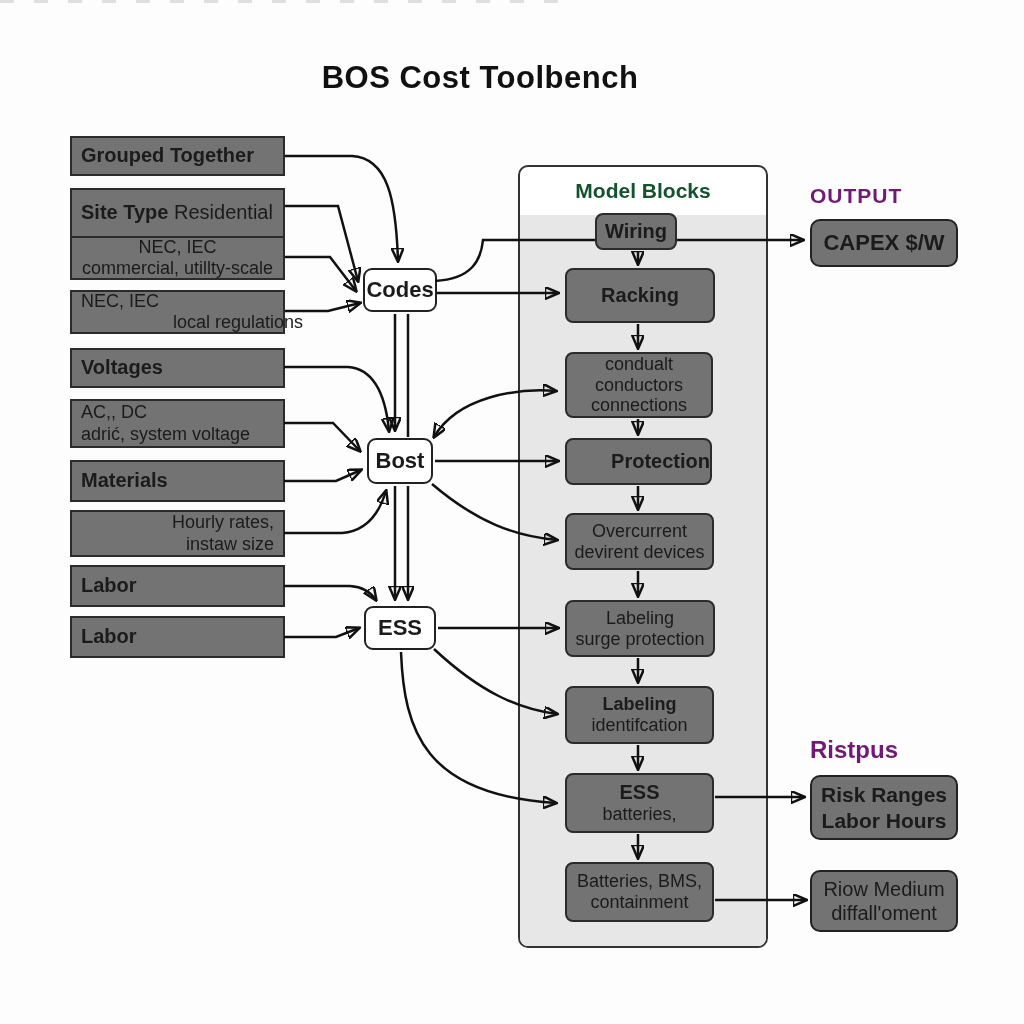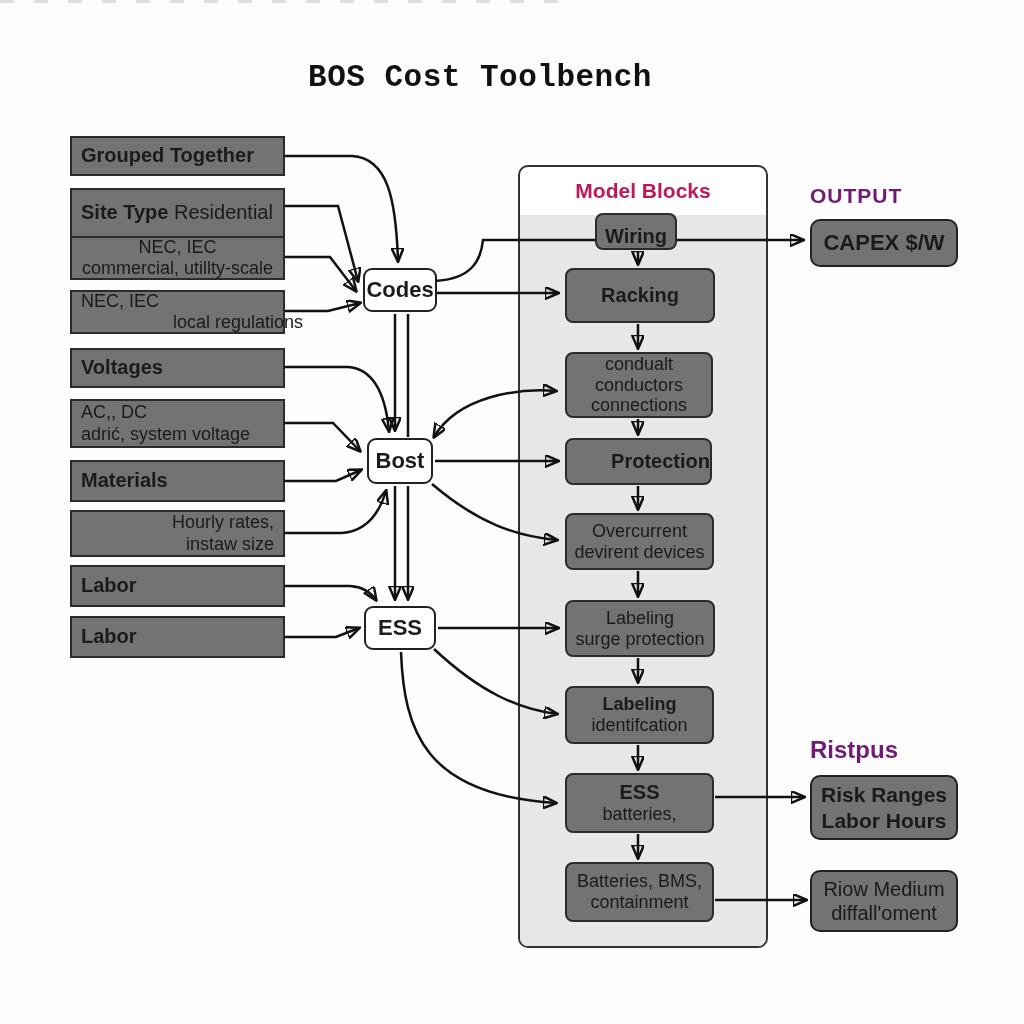--- a/index.html
+++ b/index.html
@@ -3,21 +3,21 @@
 <meta charset="utf-8">
 <style>
   html,body{margin:0;padding:0;background:#ffffff;}
   #canvas{
     position:relative;width:1024px;height:1024px;background:#fdfdfd;overflow:hidden;
     font-family:"Liberation Sans",sans-serif;color:#141414;
   }
   .abs{position:absolute;box-sizing:border-box;}
   .title{
     left:0;top:60px;width:960px;text-align:center;
-    font-size:31px;font-weight:bold;letter-spacing:.5px;color:#111;font-family:Liberation Mono, monospace;
+    font-size:31px;font-weight:bold;letter-spacing:.5px;color:#111;
   }
   
   .box{
     position:absolute;box-sizing:border-box;background:#737373;
     border:2px solid #2b2b2b;display:flex;flex-direction:column;justify-content:center;
     color:#1b1b1b;
   }
   .sharp{border-radius:0;}
   .left-box{left:70px;width:215px;padding:1px 9px;font-size:18px;line-height:1.18;}
   .left-box .b1{font-size:20px;font-weight:bold;}
@@ -35,21 +35,21 @@
   .panel{
     left:518px;top:165px;width:250px;height:783px;background:#ffffff;
     border:2.4px solid #333;border-radius:10px;
   }
   .panel-band{
     position:absolute;left:0;top:48px;width:100%;height:calc(100% - 48px);
     background:#e7e7e7;border-radius:0 0 8px 8px;
   }
   .panel-header{
     position:absolute;left:0;top:12px;width:100%;text-align:center;
-    font-size:21px;font-weight:bold;color:#be185d;
+    font-size:21px;font-weight:bold;color:#14532d;
   }
   .mblock{
     border-radius:8px;border:2.2px solid #2b2b2b;text-align:center;
     line-height:1.16;font-size:18px;
   }
   .mblock .big{font-size:20px;font-weight:bold;}
   .mblock .bold-line{font-weight:bold;}
   
   .col-heading{
     position:absolute;text-align:left;font-weight:bold;color:#701a75;
@@ -131,21 +131,21 @@
   </div>
   <div class="box hub" style="left:364px;top:606px;width:72px;height:44px;">
     <span>ESS</span>
   </div>
 
   <div class="abs panel">
     <div class="panel-band"></div>
     <div class="panel-header">Model Blocks</div>
   </div>
 
-  <div class="box mblock" style="left:595px;top:213px;width:82px;height:37px;justify-content:flex-end;">
+  <div class="box mblock" style="left:595px;top:213px;width:82px;height:37px;">
     <div class="big">Wiring</div>
   </div>
 
   <div class="box mblock" style="left:565px;top:268px;width:150px;height:55px;">
     <div class="big">Racking</div>
   </div>
 
   <div class="box mblock" style="left:565px;top:352px;width:148px;height:66px;">
     <div>condualt</div>
     <div>conductors</div>

